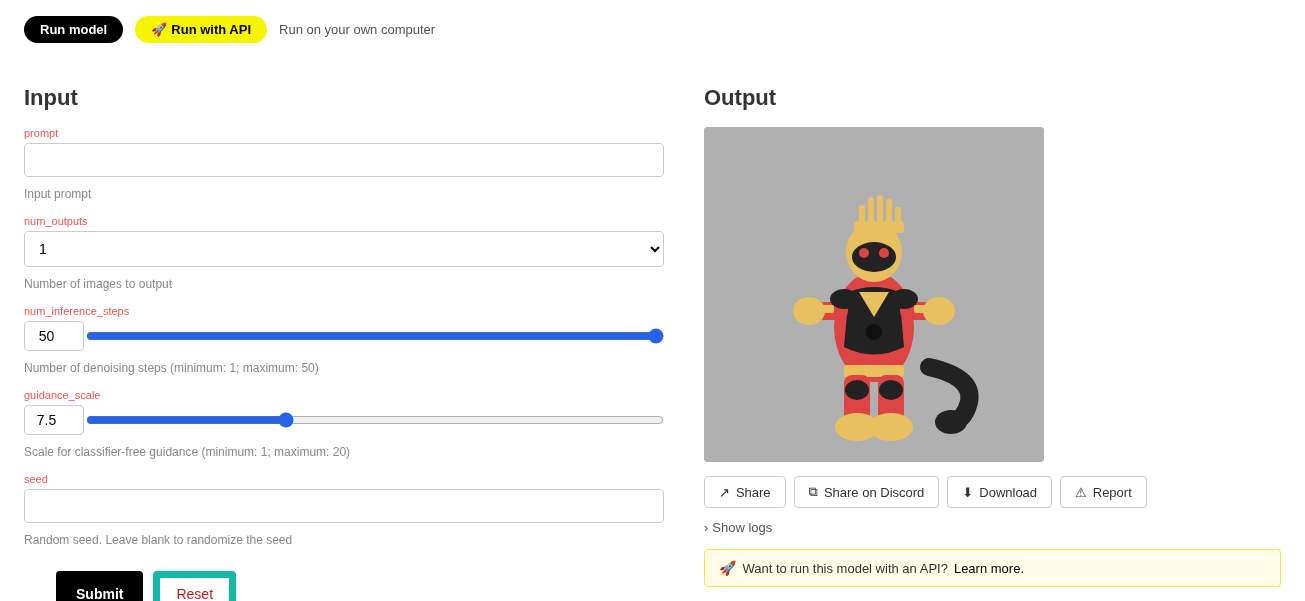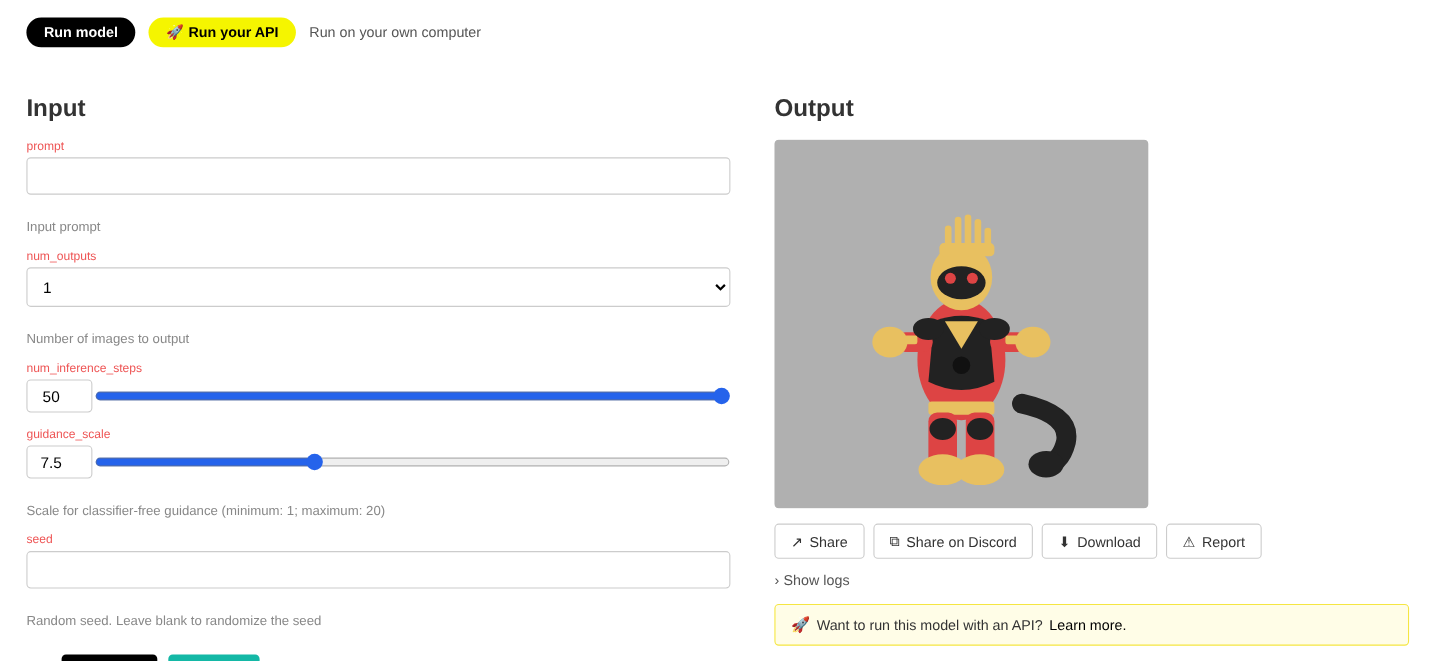--- a/index.html
+++ b/index.html
@@ -10,21 +10,21 @@
     .btn-run-api { background: #f5f500; color: #000; border: none; border-radius: 20px; padding: 6px 16px; font-size: 13px; font-weight: 600; cursor: pointer; display: flex; align-items: center; gap: 4px; }
     .nav-link { color: #555; text-decoration: none; font-size: 13px; cursor: pointer; }
 
     .main-layout { display: flex; gap: 40px; }
     .left-panel { flex: 0 0 640px; }
     .right-panel { flex: 1; }
 
     h2 { font-size: 22px; font-weight: 700; margin-bottom: 16px; }
 
     .field-label { font-size: 11px; color: #e55; font-family: Liberation Sans, sans-serif; margin-bottom: 4px; margin-top: 14px; }
-    .field-hint { font-size: 12px; color: #888; margin-top: 22px; }
+    .field-hint { font-size: 12px; color: #888; margin-top: 10px; }
 
     input[type="text"], textarea, select {
       width: 100%;
       border: 1px solid #ccc;
       border-radius: 4px;
       padding: 8px 10px;
       font-size: 14px;
       outline: none;
     }
 
@@ -56,21 +56,21 @@
 
     .rocket-icon { font-size: 14px; }
   </style>
 </head>
 <body>
 
 <div class="top-nav">
   <button class="btn-run-model">Run model</button>
   <button class="btn-run-api">
     <span>🚀</span>
-    <span>Run your API</span>
+    <span>Run with API</span>
   </button>
   <a class="nav-link">Run on your own computer</a>
 </div>
 
 <div class="main-layout">
 
   <div class="left-panel">
     <h2>Input</h2>
 
     
@@ -87,20 +87,21 @@
       <option>4</option>
     </select>
     <div class="field-hint">Number of images to output</div>
 
     
     <div class="field-label">num_inference_steps</div>
     <div class="slider-row">
       <input type="number" class="num-input" value="50" min="1" max="50" style="">
       <input type="range" min="1" max="50" value="50" style="">
     </div>
+    <div class="field-hint">Number of denoising steps (minimum: 1; maximum: 50)</div>
 
     
     <div class="field-label">guidance_scale</div>
     <div class="slider-row">
       <input type="number" class="num-input" value="7.5" min="1" max="20" step="0.5" style="">
       <input type="range" min="1" max="20" value="7.5" step="0.5" style="">
     </div>
     <div class="field-hint">Scale for classifier-free guidance (minimum: 1; maximum: 20)</div>
 
     

